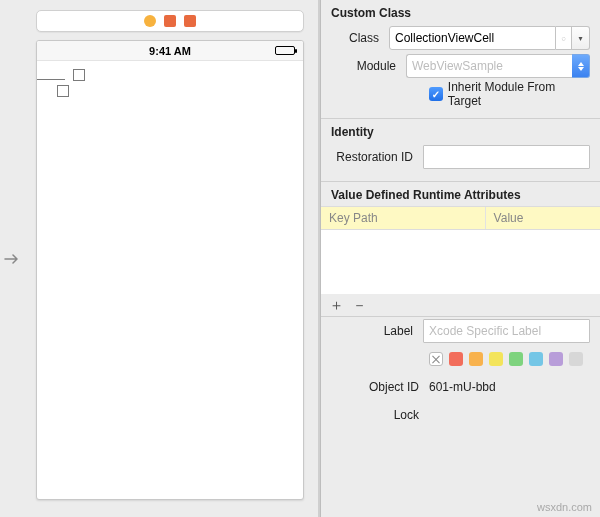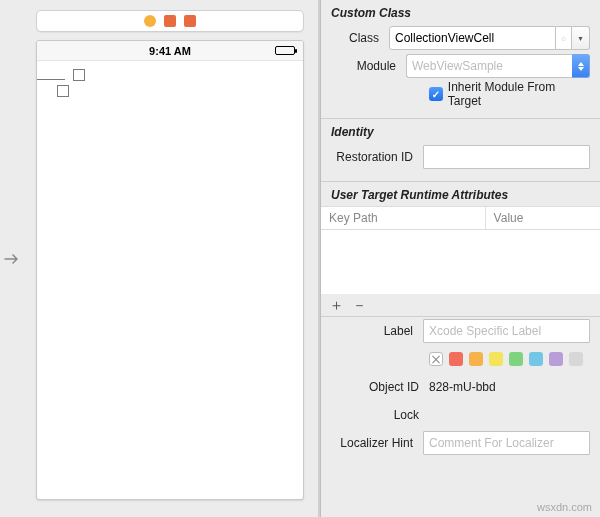--- a/index.html
+++ b/index.html
@@ -13,21 +13,21 @@
   .statusbar { height:20px; background:#f7f7f7; border-bottom:1px solid #e4e4e4; display:flex; align-items:center; justify-content:center; font-size:11px; font-weight:600; color:#000; position:relative; }
   .statusbar .batt { position:absolute; right:8px; width:20px; height:9px; border:1px solid #000; border-radius:2px; }
   .statusbar .batt::after{content:"";position:absolute;right:-3px;top:2px;width:2px;height:4px;background:#000;border-radius:1px;}
   .statusbar .batt .fill{background:#000;width:100%;height:100%;}
   .cell-outline { position:absolute; border:1px solid #7a7a7a; width:12px; height:12px; background:#fff;}
   .connector { position:absolute; border-top:1px solid #7a7a7a; height:1px; }
   .divider { width:2px; background:#cfcfcf; cursor:col-resize; }
   .inspector { flex:1; background:#ececec; border-left:1px solid #bdbdbd; display:flex; flex-direction:column; overflow:hidden; }
   .section { border-top:1px solid #cfcfcf; }
   .section:first-child{border-top:none;}
-  .section-head { font-weight:600; padding:6px 10px 4px 10px; font-size:12px; color:#222; display:flex; align-items:center; gap:4px;font-style:italic;}
+  .section-head { font-weight:600; padding:6px 10px 4px 10px; font-size:12px; color:#222; display:flex; align-items:center; gap:4px;}
   .section-body { padding: 2px 10px 8px 6px; }
   .row { display:flex; align-items:center; height:24px; gap:6px; margin-bottom:4px;}
   .row .lab { width:96px; text-align:right; padding-right:4px; color:#222; }
   .row .ctl { flex:1; display:flex; }
   input[type=text].field { flex:1; height:24px; background:#fff; border:1px solid #c3c3c3; border-radius:3px 0 0 3px; padding:0 5px; font:inherit; }
   input[type=text].field.full { border-radius:1px; }
   input[type=text].field::placeholder{color:#bdbdbd;}
   .stepper { display:flex; flex:1; }
   .stepper .arrowgrp{width:16px;border:1px solid #c3c3c3;border-left:none;background:#fff;border-radius:0;display:flex;flex-direction:column;}
   .stepper .arrowgrp div{flex:1;display:flex;align-items:center;justify-content:center;font-size:7px;color:#666;}
@@ -38,21 +38,21 @@
   .combo .dd span{width:0;height:0;border-left:3px solid transparent;border-right:3px solid transparent;}
   .combo .dd .up{border-bottom:4px solid #fff;}
   .combo .dd .dn{border-top:4px solid #fff;}
   .select-full{flex:1;display:flex;}
   .select-full .body{flex:1;height:20px;background:#fff;border:1px solid #c3c3c3;border-radius:3px 0 0 3px;padding:0 5px;display:flex;align-items:center;}
   .select-full .dd{width:18px;border:1px solid #7aa8e6;border-left:none;border-radius:0 3px 3px 0;background:linear-gradient(#6daafc,#3b82f0);display:flex;align-items:center;justify-content:center;flex-direction:column;gap:1px;}
   .select-full .dd span{width:0;height:0;border-left:3px solid transparent;border-right:3px solid transparent;}
   .select-full .dd .up{border-bottom:4px solid #fff;}
   .select-full .dd .dn{border-top:4px solid #fff;}
   .chk { width:14px;height:14px;border-radius:3px;background:linear-gradient(#4f9bff,#1f6fe8);display:flex;align-items:center;justify-content:center;color:#fff;font-size:10px;font-weight:bold;margin-right:5px;}
-  .udra-head{display:flex;background:#ffffff;border-top:1px solid #dcdcdc;border-bottom:1px solid #dcdcdc;font-size:12px;color:#888;}
+  .udra-head{display:flex;background:#fef9c3;border-top:1px solid #dcdcdc;border-bottom:1px solid #dcdcdc;font-size:12px;color:#888;}
   .udra-head div{padding:4px 8px;border-right:1px solid #e2e2e2;}
   .udra-body{height:64px;background:#fff;}
   .udra-foot{height:22px;display:flex;align-items:center;gap:8px;padding:0 8px;color:#555;font-size:15px;}
   .swatches{display:flex;gap:6px;align-items:center;}
   .swatch{width:14px;height:14px;border-radius:3px;}
   .swatch.none{position:relative;background:#fff;border:1px solid #bbb;}
   .swatch.none::before,.swatch.none::after{content:"";position:absolute;left:1px;right:1px;top:50%;border-top:1px solid #888;}
   .swatch.none::before{transform:rotate(45deg);}
   .swatch.none::after{transform:rotate(-45deg);}
   .watermark{position:absolute;right:8px;bottom:4px;font-size:11px;color:#a9a9a9;}
@@ -128,21 +128,21 @@
         <div class="row">
           <div class="lab">Restoration ID</div>
           <div class="ctl">
               <input type="text" class="field full" value="" style="">
             </div>
         </div>
       </div>
     </div>
 
     <div class="section">
-      <div class="section-head">User Target Runtime Attributes</div>
+      <div class="section-head">Value Defined Runtime Attributes</div>
       <div class="udra-head">
         <div style="flex:1.5">Key Path</div>
         <div style="flex:1;border-right:none">Value</div>
       </div>
       <div class="udra-body"></div>
       <div class="udra-foot">
         <span>＋</span>
         <span>－</span>
       </div>
     </div>
@@ -164,31 +164,25 @@
               <span class="swatch" style="background: rgb(243, 228, 91);"></span>
               <span class="swatch" style="background: rgb(126, 211, 126);"></span>
               <span class="swatch" style="background: rgb(116, 198, 230);"></span>
               <span class="swatch" style="background: rgb(184, 157, 217);"></span>
               <span class="swatch" style="background: rgb(215, 215, 215);"></span>
             </div>
         </div>
         <div class="row">
           <div class="lab">Object ID</div>
           <div class="ctl">
-              <span>828-mU-bbd</span>
+              <span>601-mU-bbd</span>
             </div>
         </div>
         <div class="row">
           <div class="lab">Lock</div>
-        </div>
-        <div class="row">
-          <div class="lab">Localizer Hint</div>
-          <div class="ctl">
-              <input type="text" class="field full" placeholder="Comment For Localizer" style="">
-            </div>
         </div>
       </div>
     </div>
 
   </div>
 </div>
 
 <div class="watermark">wsxdn.com</div>
 
 </body></html>

